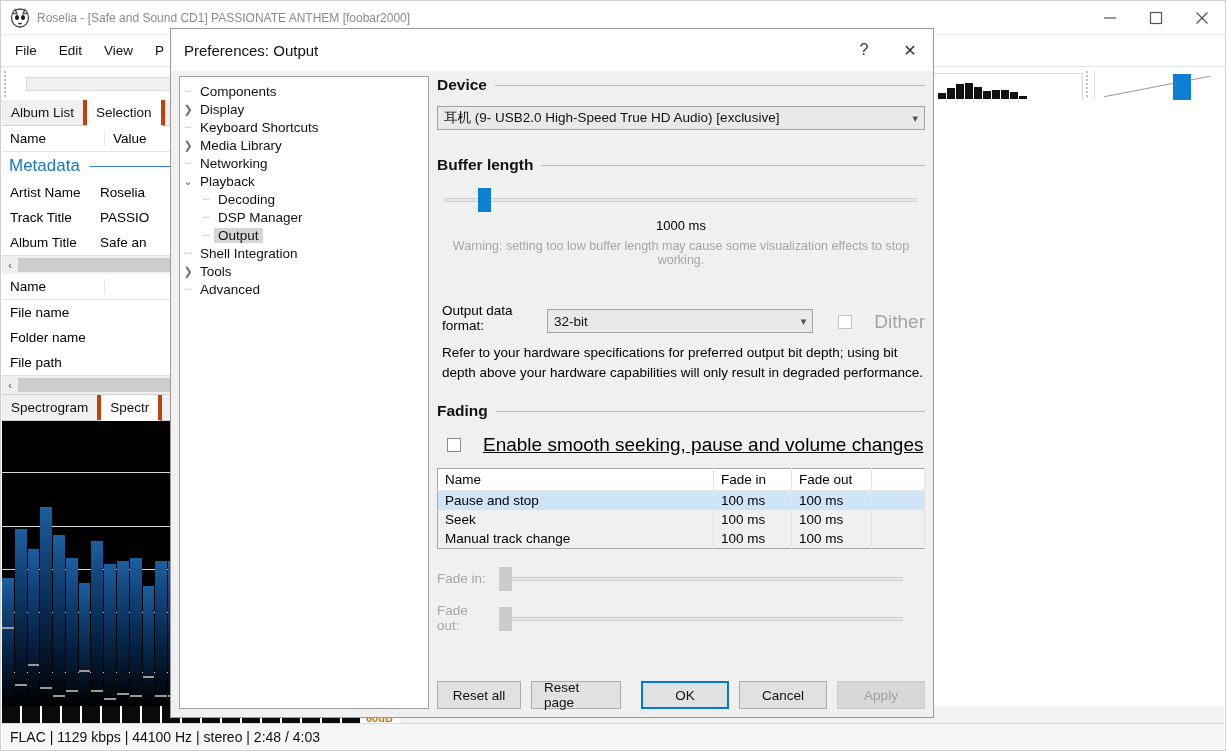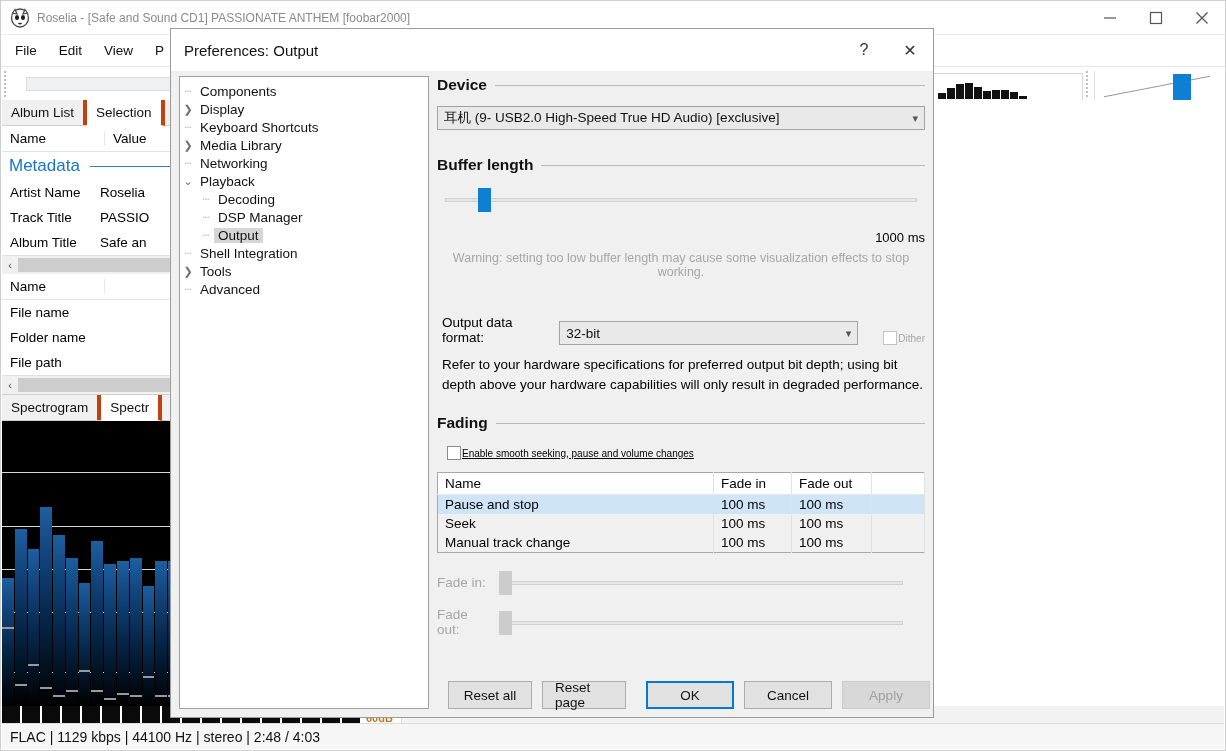--- a/index.html
+++ b/index.html
@@ -97,42 +97,42 @@
   .grp-hdr{display:flex;align-items:center;font-size:15.5px;font-weight:bold;color:#111;}
   .grp-hdr .line{flex:1;height:1px;background:#b9b9b9;margin-left:8px;}
   .combo{height:24px;border:1px solid #a3a3a3;background:#e9e9e9;display:flex;align-items:center;
          padding:0 6px;box-sizing:border-box;font-size:13.5px;color:#111;}
   .combo .cv{flex:1;white-space:nowrap;overflow:hidden;}
   .combo .chev{color:#555;font-size:11px;}
   .slider{position:relative;height:22px;}
   .slider .track{position:absolute;left:0;right:0;top:10px;height:4px;background:#e6e6e6;border:1px solid #d0d0d0;box-sizing:border-box;}
   .slider .thumb{position:absolute;top:0;width:13px;height:24px;background:#0e80d4;}
   .slider.dis .thumb{background:#cccccc;}
-  .centertext{text-align:right;font-size:13px;margin-top:12px;}
+  .centertext{text-align:center;font-size:13px;}
   .warn{text-align:center;font-size:12.5px;color:#a6a6a6;}
   .lbl13{font-size:13.5px;}
   .muted{color:#a6a6a6;}
-  .cbrow{display:flex;align-items:center;gap:1px;font-size:10px;}
+  .cbrow{display:flex;align-items:center;gap:22px;font-size:19px;}
   .cbox{width:14px;height:14px;border:1px solid #8b8b8b;background:#fff;box-sizing:border-box;flex:0 0 auto;}
   .cbox.dis{border-color:#c2c2c2;}
 
   table.fade{width:100%;border-collapse:collapse;background:#f0f0f0;border:1px solid #a7a7a7;font-size:13.5px;}
   table.fade th{background:#fff;text-align:left;font-weight:normal;padding:3px 0 3px 7px;border-right:1px solid #e2e2e2;
      border-bottom:1px solid #e6e6e6;}
   table.fade td{padding:2px 0 2px 7px;border-right:1px solid #e2e2e2;}
   table.fade tr.sel td{background:#cfe4f7;}
   .col-name{width:268px;}
   .col-in{width:70px;}
   .col-out{width:72px;}
 
   .btn{height:28px;min-width:84px;border:1px solid #adadad;background:#e1e1e1;font-size:13.5px;color:#111;
        display:inline-flex;align-items:center;justify-content:center;box-sizing:border-box;padding:0 12px;}
   .btn.primary{border:2px solid #0078d7;background:#e1e1e1;}
   .btn.dis{color:#a0a0a0;background:#d8d8d8;border-color:#ccc;}
-  #btnrow{position:absolute;left:11px;right:0;bottom:0;display:flex;align-items:center;gap:10px;}
+  #btnrow{position:absolute;left:0;right:0;bottom:0;display:flex;align-items:center;gap:10px;}
   #btnrow .spacer{flex:1;}
 </style>
 </head>
 <body>
 
 <div id="fb2k">
 
   <div id="fb-titlebar">
     <span id="fb-icon">
       <svg width="22" height="22" viewBox="0 0 22 22">

